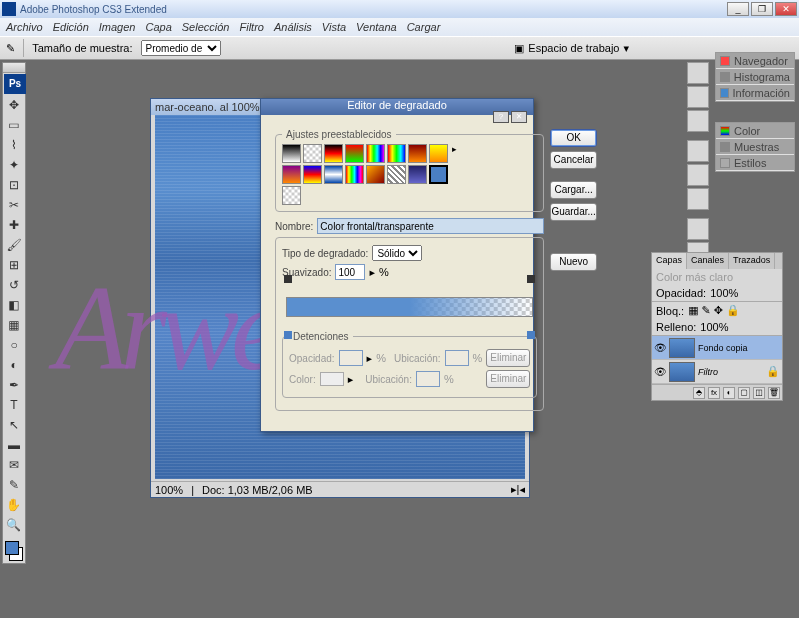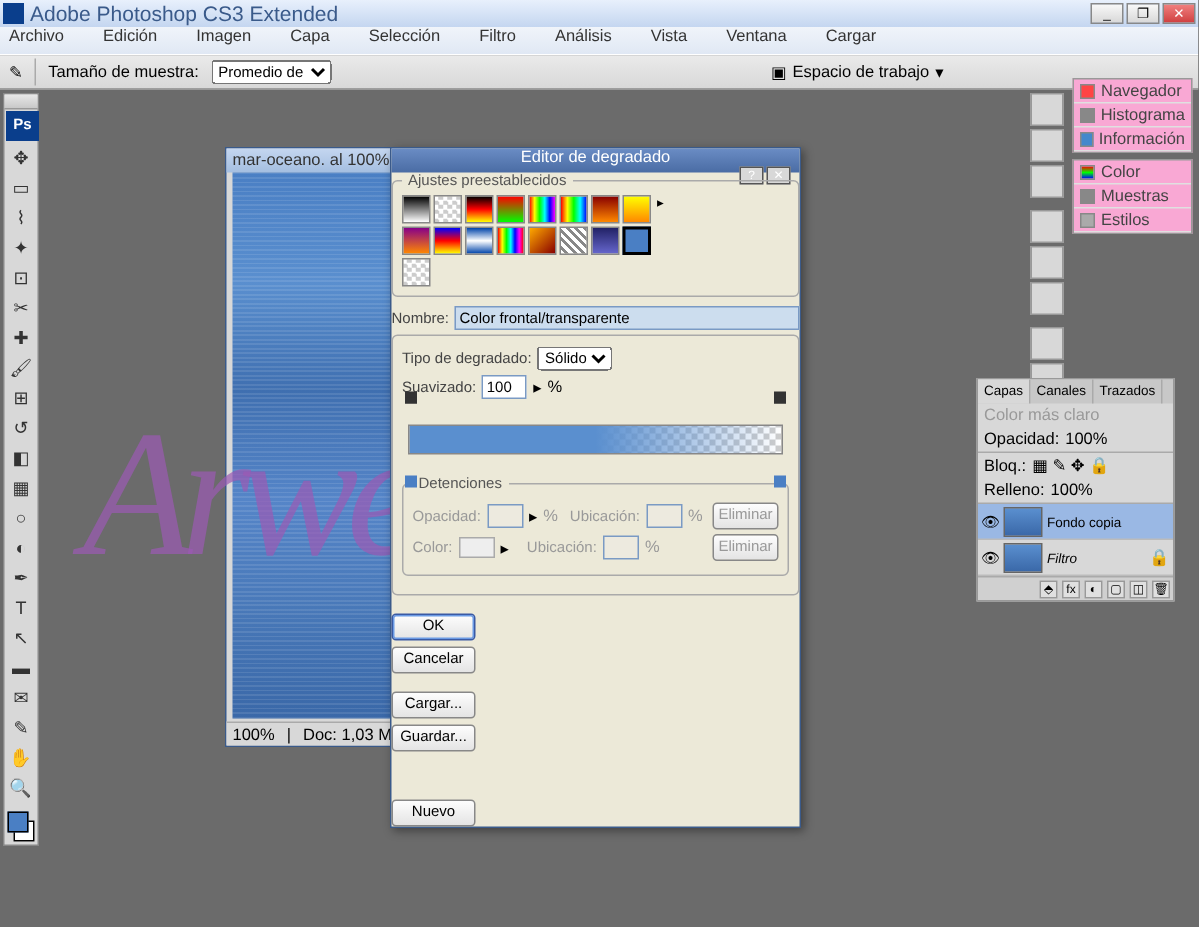--- a/index.html
+++ b/index.html
@@ -1,23 +1,23 @@
 <!DOCTYPE html>
 <html><head>
 <meta charset="utf-8">
 <style>
 * { box-sizing: border-box; margin: 0; padding: 0; font-family: Tahoma, sans-serif; font-size: 11px; }
 body { width: 799px; height: 618px; background: #6b6b6b; overflow: hidden; position: relative; }
 .titlebar { height: 18px; background: linear-gradient(#e8f0fc, #c4d6f0); display: flex; align-items: center; padding: 0 2px; }
 .titlebar .icon { width: 14px; height: 14px; background: #0a3e8c; margin-right: 4px; }
-.titlebar .title { color: #3a5a8a; font-size: 14px; flex: 1; }
+.titlebar .title { color: #3a5a8a; font-size: 10px; flex: 1; }
 .winbtns { display: flex; gap: 2px; }
 .winbtn { width: 22px; height: 14px; background: linear-gradient(#f8f8f8,#d8d8d8); border: 1px solid #888; font-size: 9px; text-align: center; line-height: 12px; }
 .winbtn.close { background: linear-gradient(#f08080,#d04040); color: #fff; }
-.menubar { height: 18px; background: linear-gradient(#f0f4fa,#e0e8f4); display: flex; padding: 0 6px; gap: 26px; color: #333; }
+.menubar { height: 18px; background: linear-gradient(#f0f4fa,#e0e8f4); display: flex; align-items: center; padding: 0 6px; gap: 10px; color: #333; font-style: italic; }
 .optbar { height: 24px; background: linear-gradient(#eaeaea,#d8d8d8); border-top: 1px solid #fff; border-bottom: 1px solid #999; display: flex; align-items: center; padding: 0 6px; gap: 8px; }
 .optbar .sep { width: 1px; height: 18px; background: #aaa; }
 .optbar select { font-size: 10px; height: 16px; width: 80px; }
 .workspace { position: absolute; right: 170px; top: 36px; height: 24px; display: flex; align-items: center; gap: 4px; }
 .toolbox { position: absolute; left: 2px; top: 62px; width: 24px; background: #d8d8d8; border: 1px solid #888; }
 .toolbox .head { height: 10px; background: linear-gradient(#e8e8e8,#c8c8c8); border-bottom: 1px solid #999; }
 .toolbox .ps { width: 22px; height: 20px; background: #0a3e8c; color: #fff; font-weight: bold; font-size: 10px; text-align: center; line-height: 20px; margin: 1px; }
 .tool { width: 22px; height: 20px; border: 1px solid transparent; margin: 0 auto; display: flex; align-items: center; justify-content: center; font-size: 12px; color: #333; }
 .colorsw { margin-top: 4px; width: 22px; height: 24px; position: relative; }
 .colorsw .fg { position: absolute; width: 14px; height: 14px; background: #4a7fc4; border: 1px solid #000; top: 2px; left: 2px; }
@@ -25,40 +25,40 @@
 .docwin { position: absolute; left: 150px; top: 98px; width: 380px; height: 400px; border: 1px solid #3a5a8a; background: #d8d8d8; }
 .docwin .dtitle { height: 16px; background: linear-gradient(#c4d6f0,#a4bee0); display: flex; align-items: center; padding: 0 4px; font-size: 10px; color: #333; }
 .docwin .canvas { position: absolute; top: 16px; left: 4px; right: 4px; bottom: 18px; background: linear-gradient(180deg, #4a7fc4 0%, #5a8fcf 20%, #3f6fb0 40%, #5585c8 60%, #4878b8 80%, #3a68a8 100%); }
 .docwin .canvas::before{content:"";position:absolute;inset:0;background:repeating-linear-gradient(0deg,rgba(255,255,255,0.1) 0,rgba(255,255,255,0.1) 1px,transparent 1px,transparent 3px);}
 .watermark { position: absolute; top: 260px; left: 55px; font-size: 120px; font-family: Georgia, serif; font-style: italic; color: rgba(155, 90, 180, 0.7); font-weight: normal; pointer-events: none; z-index: 50; letter-spacing: -8px; }
 .docwin .status { position: absolute; bottom: 0; left: 0; right: 0; height: 16px; background: #d8d8d8; border-top: 1px solid #aaa; display: flex; align-items: center; font-size: 10px; padding: 0 4px; gap: 8px; }
 .dialog { position: absolute; left: 260px; top: 98px; width: 274px; background: #ece9d8; border: 1px solid #3a5a8a; z-index: 100; box-shadow: 2px 2px 6px rgba(0,0,0,0.4); }
 .dialog .dlgtitle { height: 16px; background: linear-gradient(#6a8cc4,#4a6ca4); color: #fff; font-size: 11px; display: flex; align-items: center; padding: 0 6px; flex-direction: column; }
 .dialog .dlgtitle .dbtns { margin-left: auto; display: flex; gap: 2px; }
 .dialog .dlgtitle .dbtn { width: 16px; height: 12px; background: #d8d8d8; border: 1px solid #555; font-size: 8px; text-align: center; }
-.dialog .body { padding: 0; display: flex; gap: 6px; flex-direction: column; }
+.dialog .body { padding: 14px; display: flex; gap: 6px; }
 .dialog .left { flex: 1; }
 .dialog .right { width: 56px; display: flex; flex-direction: column; gap: 4px; }
 .dlgbtn { height: 18px; background: linear-gradient(#fdfdfd,#e4e4e4); border: 1px solid #888; border-radius: 3px; font-size: 10px; text-align: center; line-height: 16px; }
 .dlgbtn.primary { border: 1px solid #3a5aa4; box-shadow: 0 0 0 1px #6a9ae4 inset; }
 fieldset { border: 1px solid #aaa; border-radius: 4px; padding: 4px 6px 6px; margin-bottom: 6px; }
 legend { font-size: 10px; color: #555; padding: 0 4px; }
 .presets { display: grid; grid-template-columns: repeat(8, 19px); gap: 2px; }
 .preset { width: 19px; height: 19px; border: 1px solid #888; }
 .row { display: flex; align-items: center; gap: 4px; margin: 3px 0; }
 .row label { font-size: 10px; color: #444; }
 .row input[type=text] { height: 16px; font-size: 10px; padding: 0 2px; border: 1px solid #7a9ac4; }
 .row select { height: 16px; font-size: 10px; }
 .gradbar { height: 20px; border: 1px solid #888; background: linear-gradient(90deg, #5a8fcf 0%, #5a8fcf 50%, rgba(90,143,207,0) 100%); position: relative; margin: 4px 2px; }
 .gradbar::before{content:"";position:absolute;inset:0;background:repeating-conic-gradient(#ccc 0% 25%, #fff 0% 50%) 50%/8px 8px;z-index:-1;}
 .stop { position: absolute; width: 8px; height: 8px; background: #333; }
 .stop.top { top: -8px; border-bottom: 4px solid #333; }
 .stop.bot { bottom: -8px; }
 .panels { position: absolute; right: 4px; top: 52px; width: 80px; }
-.sidepanel { background: #f9a8d4; border: 1px solid #999; margin-bottom: 4px; }
+.sidepanel { background: #a3a3a3; border: 1px solid #999; margin-bottom: 20px; }
 .sidepanel .pitem { height: 16px; display: flex; align-items: center; padding: 0 4px; gap: 4px; font-size: 9px; color: #444; border-bottom: 1px solid #e0e0e0; }
 .sidepanel .pitem .sw { width: 10px; height: 10px; border: 1px solid #888; }
 .layers { position: absolute; right: 16px; top: 252px; width: 132px; background: #d8d8d8; border: 1px solid #999; }
 .layers .tabs { display: flex; height: 16px; background: #c8c8c8; }
 .layers .tab { padding: 2px 4px; font-size: 9px; border-right: 1px solid #aaa; }
 .layers .tab.active { background: #d8d8d8; }
 .layers .opts { padding: 2px 4px; font-size: 9px; display: flex; gap: 4px; align-items: center; border-bottom: 1px solid #aaa; flex-wrap: wrap; }
 .layers .layer { display: flex; align-items: center; height: 24px; border-bottom: 1px solid #bbb; padding: 0 2px; gap: 3px; }
 .layers .layer.sel { background: #9ab8e4; }
 .layers .thumb { width: 26px; height: 20px; background: linear-gradient(#5a8fcf,#3a68a8); border: 1px solid #666; }

